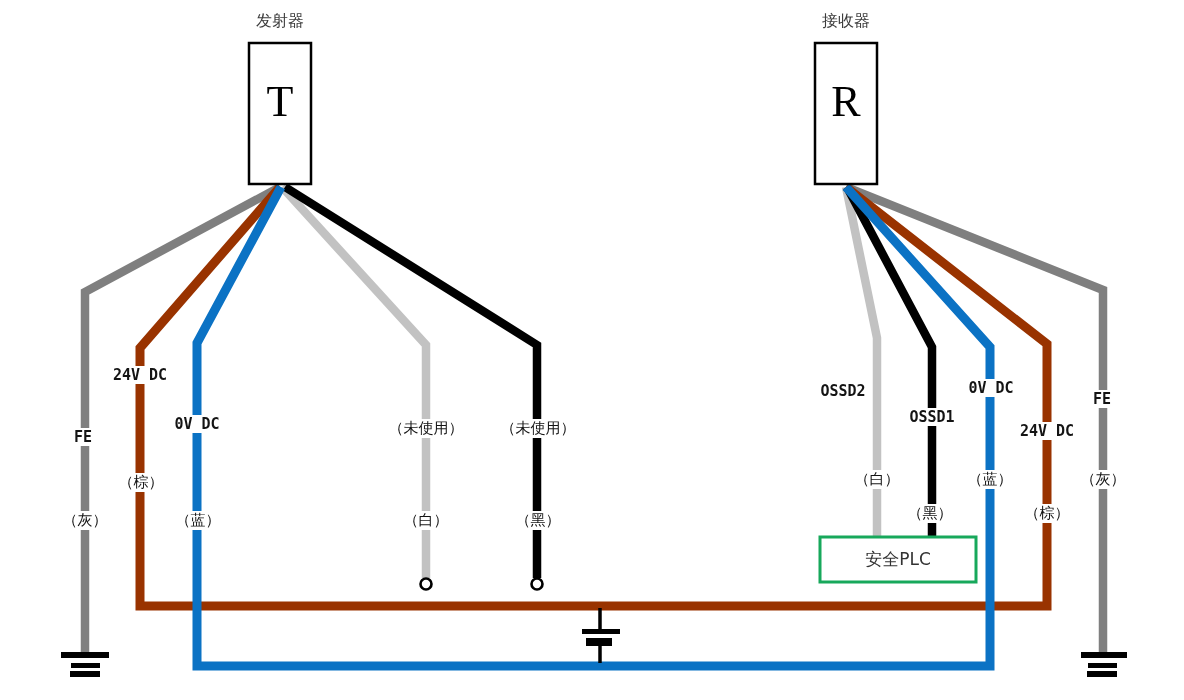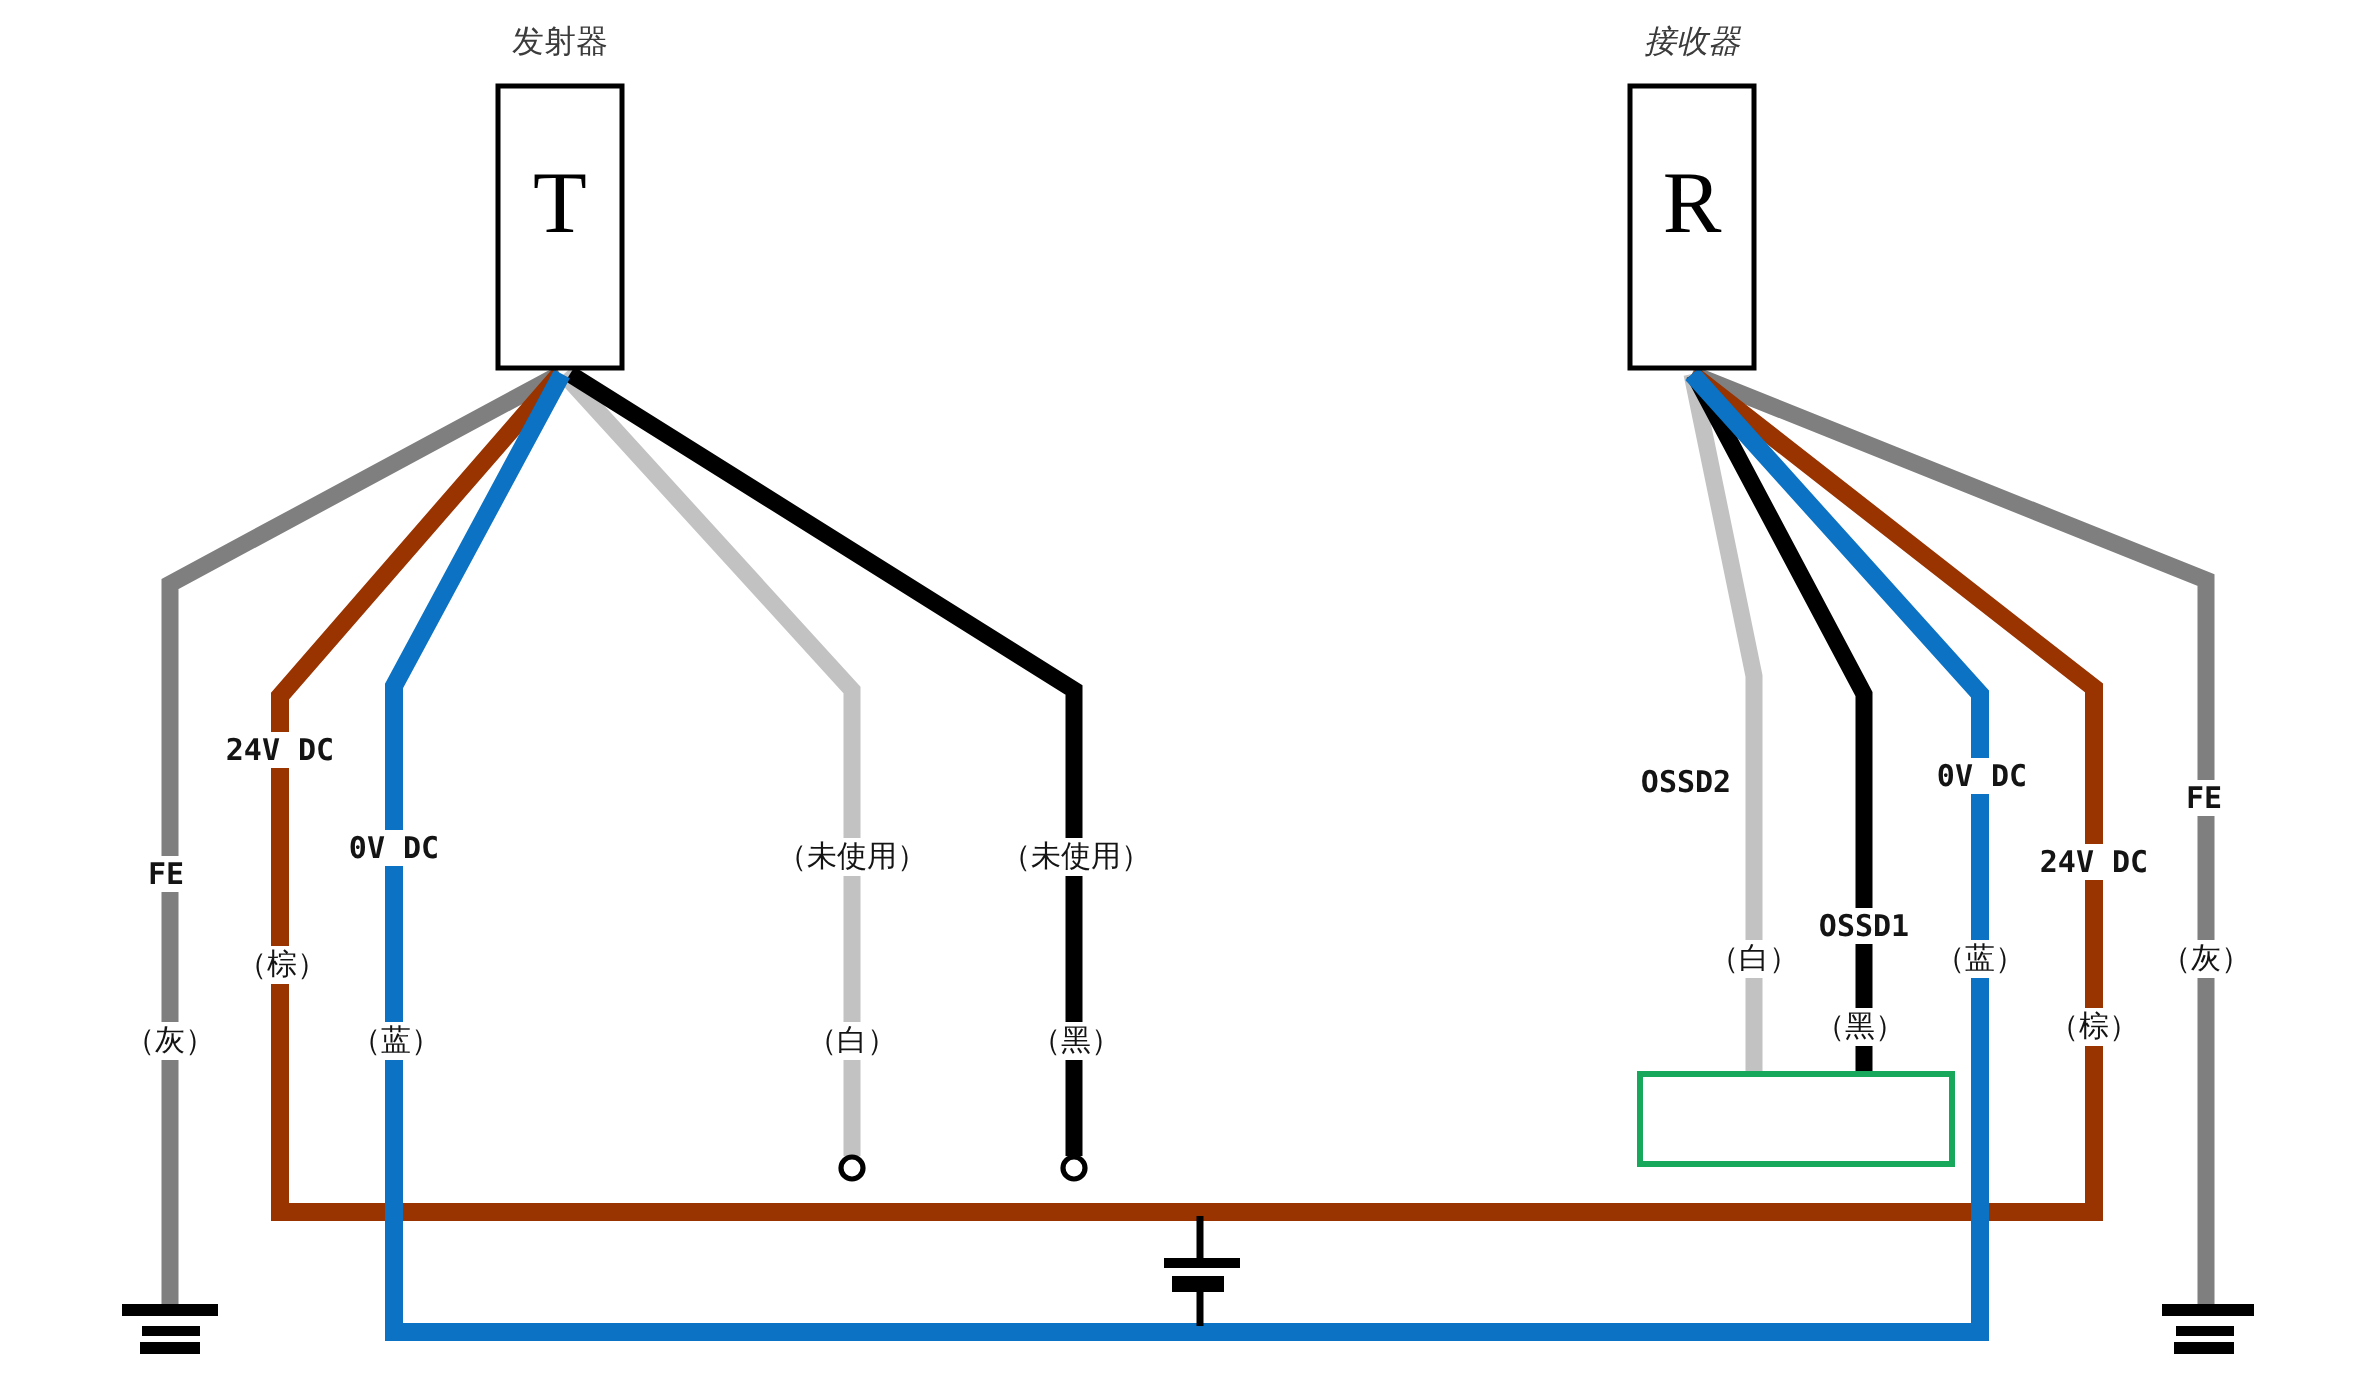--- a/index.html
+++ b/index.html
@@ -71,45 +71,46 @@
       <line x1="600" y1="646" x2="600" y2="663" stroke-width="3.5" stroke="#000000"></line>
     </g>
 
     <rect x="249" y="43" width="62" height="141" fill="#ffffff" stroke-width="2.5" stroke="#000000"></rect>
     <rect x="815" y="43" width="62" height="141" fill="#ffffff" stroke-width="2.5" stroke="#000000"></rect>
 
     <rect x="820" y="537" width="156" height="45" fill="#ffffff" stroke-width="3" stroke="#17a85b"></rect>
   </svg>
 
   <div class="hdr" style="left:280px;top:11px;">发射器</div>
-  <div class="hdr" style="left:846px;top:11px;font-style:italic;">接收器</div>
+  <div class="hdr" style="left:846px;top:11px;">接收器</div>
 
   <div class="letterbox" style="left:249px;top:43px;width:62px;height:141px;">
     <span>T</span>
   </div>
   <div class="letterbox" style="left:815px;top:43px;width:62px;height:141px;">
     <span>R</span>
   </div>
 
+  <div class="plc-label">安全PLC</div>
 
   <div class="wl en" style="left:140px;top:366px;">24V DC</div>
   <div class="wl en" style="left:197px;top:415px;">0V DC</div>
   <div class="wl en" style="left:83px;top:428px;">FE</div>
   <div class="wl cn" style="left:141px;top:473px;">（棕）</div>
   <div class="wl cn" style="left:85px;top:511px;">（灰）</div>
   <div class="wl cn" style="left:198px;top:511px;">（蓝）</div>
 
   <div class="wl cn" style="left:426px;top:419px;">（未使用）</div>
   <div class="wl cn" style="left:426px;top:511px;">（白）</div>
   <div class="wl cn" style="left:538px;top:419px;">（未使用）</div>
   <div class="wl cn" style="left:538px;top:511px;">（黑）</div>
 
   <div class="wl en" style="left:843px;top:382px;">OSSD2</div>
   <div class="wl cn" style="left:877px;top:470px;">（白）</div>
-  <div class="wl en" style="left:932px;top:454px;">OSSD1</div>
+  <div class="wl en" style="left:932px;top:408px;">OSSD1</div>
   <div class="wl cn" style="left:930px;top:504px;">（黑）</div>
   <div class="wl en" style="left:991px;top:379px;">0V DC</div>
   <div class="wl cn" style="left:990px;top:470px;">（蓝）</div>
   <div class="wl en" style="left:1047px;top:422px;">24V DC</div>
   <div class="wl cn" style="left:1047px;top:504px;">（棕）</div>
   <div class="wl en" style="left:1102px;top:390px;">FE</div>
   <div class="wl cn" style="left:1103px;top:470px;">（灰）</div>
 
 </div>
 

